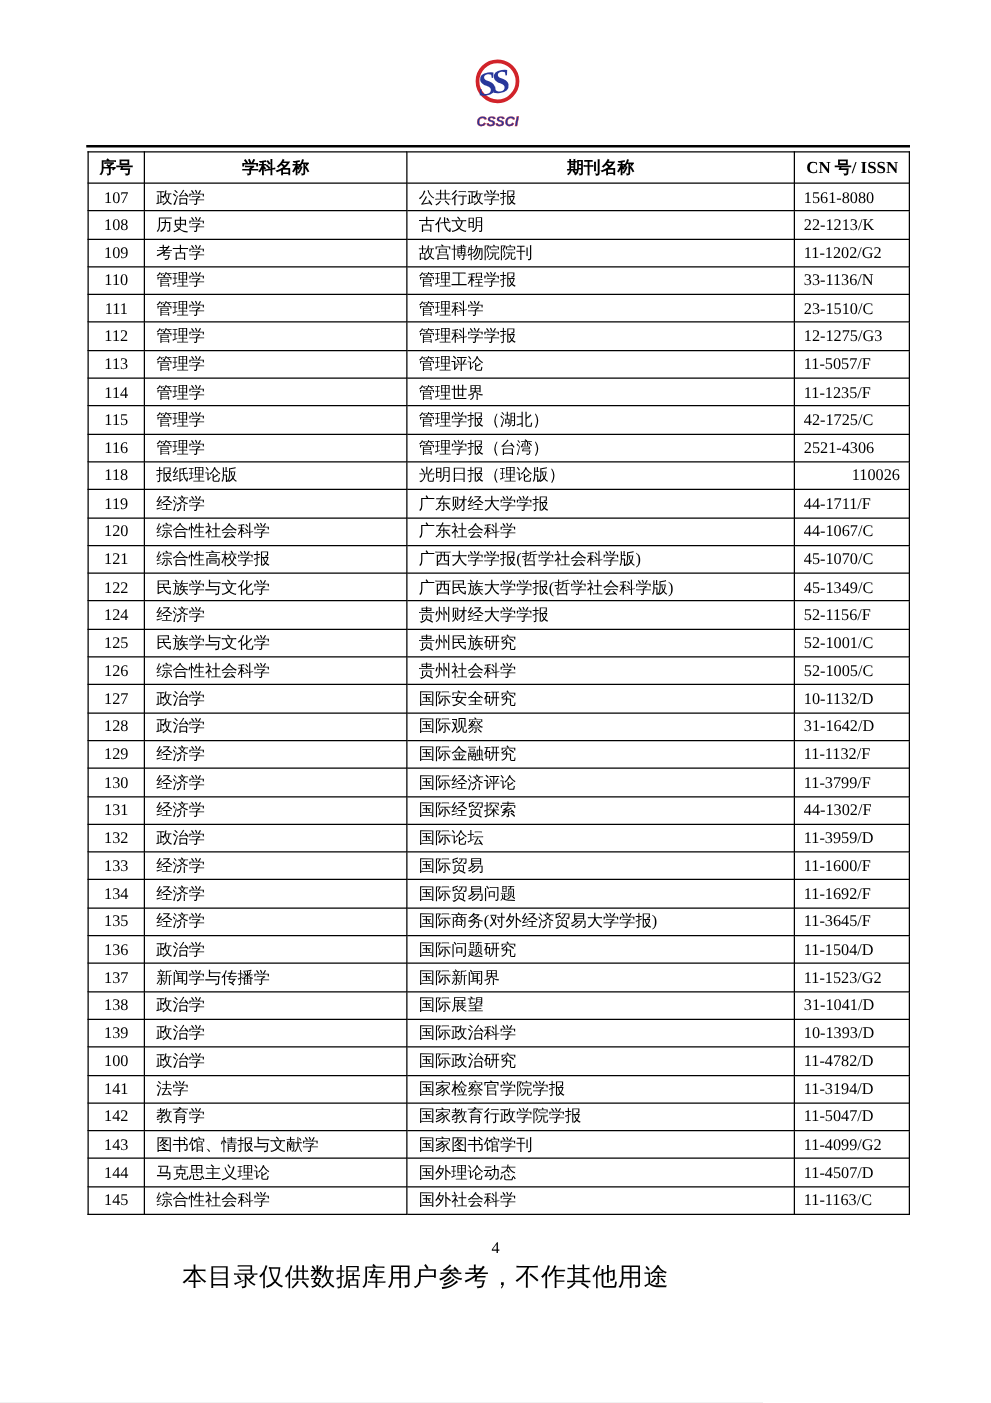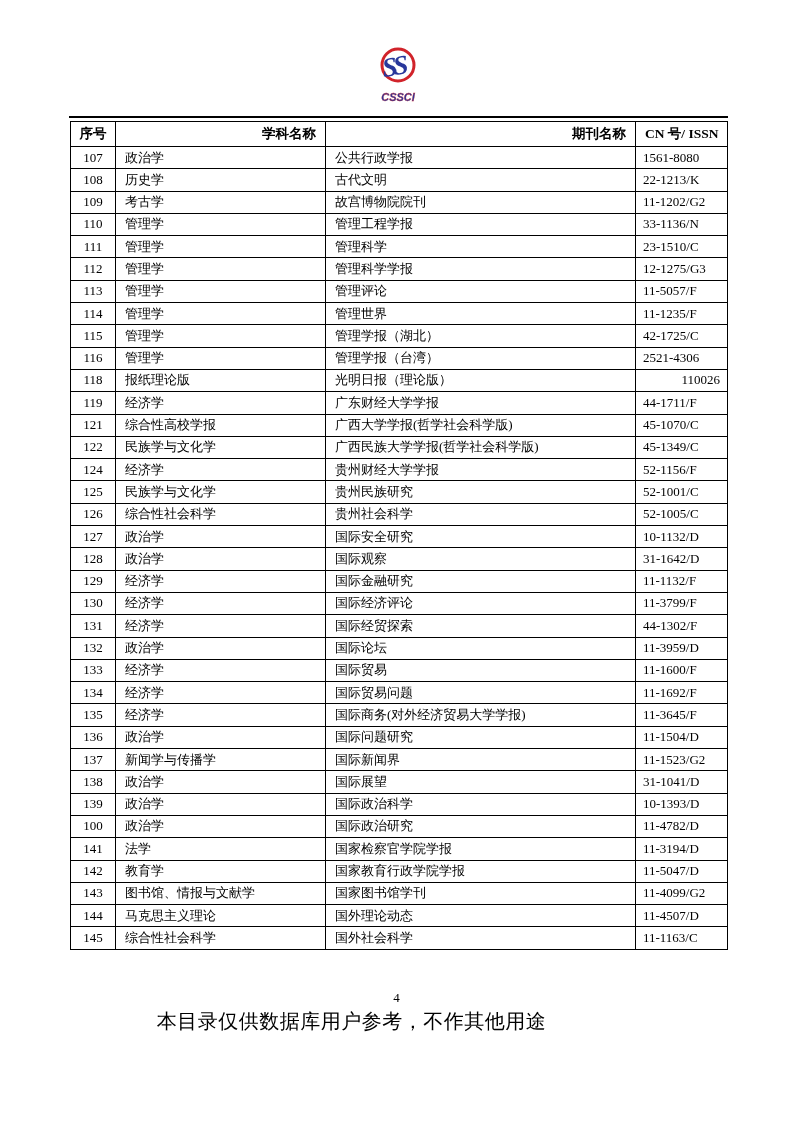--- a/index.html
+++ b/index.html
@@ -27,31 +27,31 @@
     line-height:1.1;
     padding:0 9px;
     height:21.3px;
     overflow:hidden;
     white-space:nowrap;
     vertical-align:middle;
   }
   table.journal th {
     height:24px;
     font-weight:bold;
-    text-align:right;
+    text-align:center;
     font-size:13.5px;
   }
   table.journal th.h-no, table.journal td.c-no { text-align:center; padding:0 2px; }
   table.journal td.c-cn { padding:0 7px; }
   .pagenum {
     position:absolute; top:990px; left:0; width:793px;
     text-align:center; font-size:13px;
   }
   .disclaimer {
-    position:absolute; top:1008px; left:11px; width:681px;
+    position:absolute; top:1008px; left:0; width:681px;
     text-align:center;
     font-family:"Liberation Sans","DejaVu Sans",sans-serif;
     font-size:20px;
     letter-spacing:0.5px;
   }
 </style>
 </head>
 <body>
 
 <div class="page">
@@ -151,20 +151,26 @@
       <td class="c-journal">光明日报（理论版）</td>
       <td class="c-cn" style="text-align: right; margin-top: 41px;">110026</td>
     </tr>
         <tr>
       <td class="c-no">119</td>
       <td class="c-disc">经济学</td>
       <td class="c-journal">广东财经大学学报</td>
       <td class="c-cn">44-1711/F</td>
     </tr>
         <tr>
+      <td class="c-no">120</td>
+      <td class="c-disc">综合性社会科学</td>
+      <td class="c-journal">广东社会科学</td>
+      <td class="c-cn">44-1067/C</td>
+    </tr>
+        <tr>
       <td class="c-no">121</td>
       <td class="c-disc">综合性高校学报</td>
       <td class="c-journal">广西大学学报(哲学社会科学版)</td>
       <td class="c-cn">45-1070/C</td>
     </tr>
         <tr>
       <td class="c-no">122</td>
       <td class="c-disc">民族学与文化学</td>
       <td class="c-journal">广西民族大学学报(哲学社会科学版)</td>
       <td class="c-cn">45-1349/C</td>

